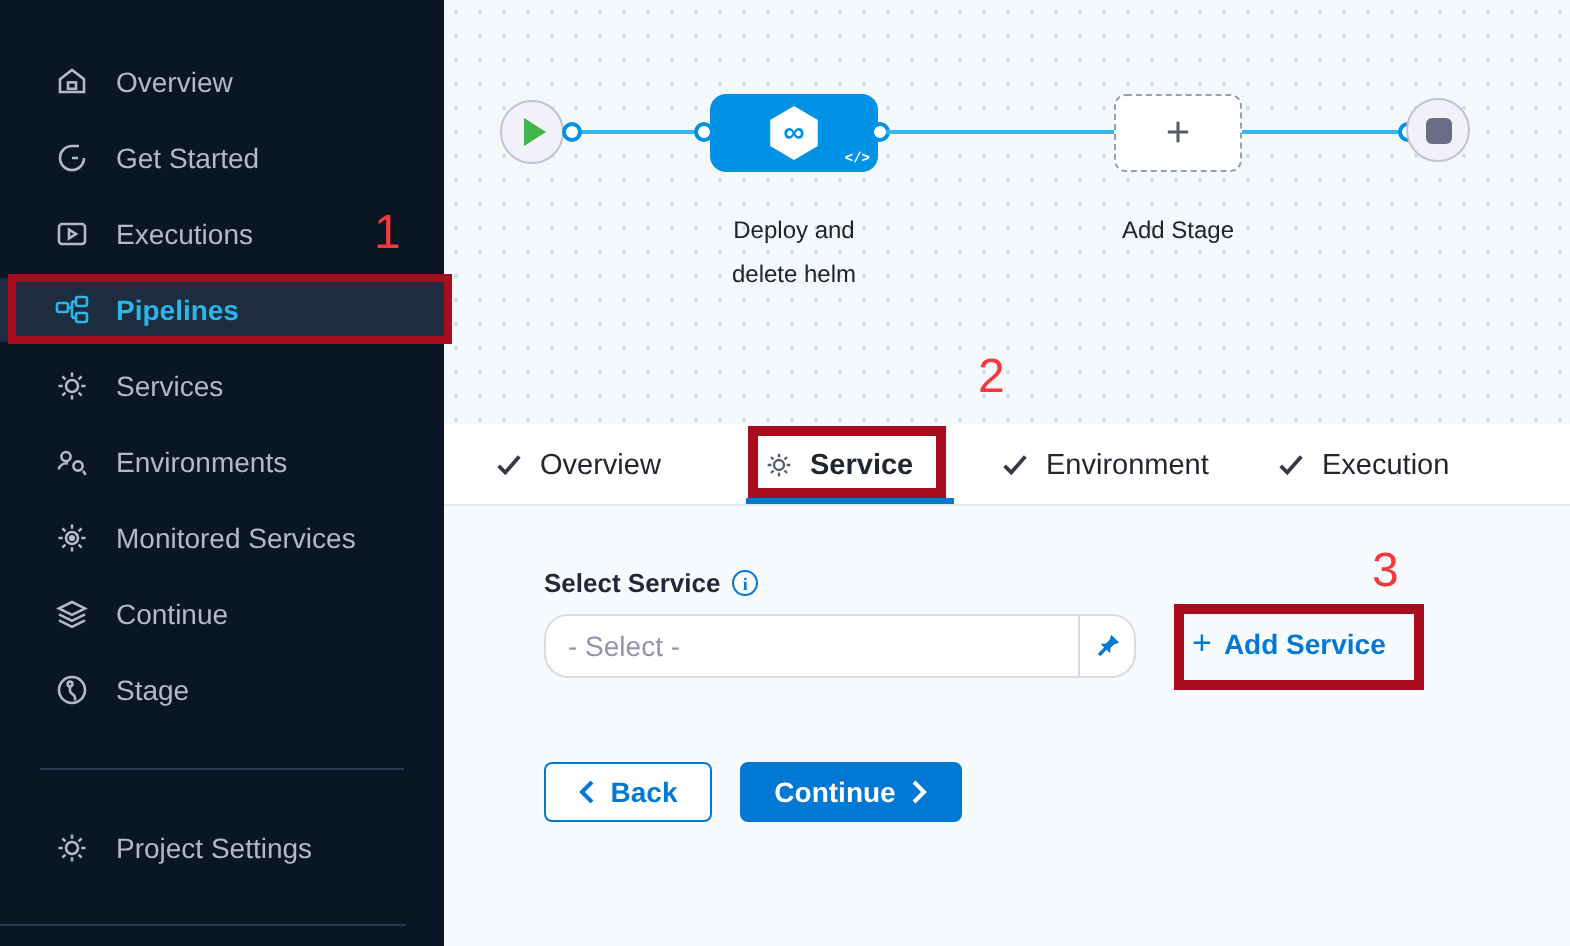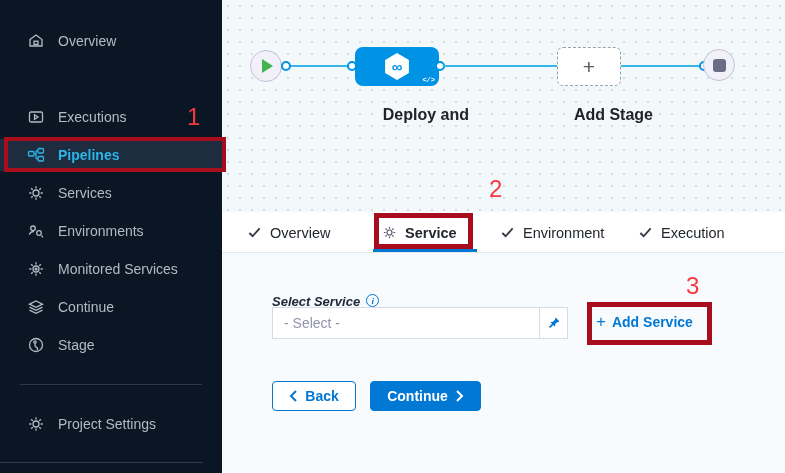--- a/index.html
+++ b/index.html
@@ -25,42 +25,42 @@
   .stage-node { position:absolute; left:133px; top:47px; width:84px; height:39px; border-radius:8px;
                 background:#0092e4; display:flex; align-items:center; justify-content:center; cursor:pointer; }
   .hexagon { width:27px; height:27px; background:#fff; display:flex; align-items:center; justify-content:center;
              clip-path:polygon(50% 0%, 94% 26%, 94% 74%, 50% 100%, 6% 74%, 6% 26%); }
   .hexagon span { color:#0092e4; font-size:15px; font-weight:bold; line-height:1; }
   .stage-code { position:absolute; right:4px; bottom:2px; color:#fff; font-size:7px; font-weight:bold;
                 font-family:"Liberation Mono","DejaVu Sans Mono",monospace; }
   .add-stage { position:absolute; left:335px; top:47px; width:64px; height:39px; background:#fff;
                border:1.6px dashed #99a0ab; border-radius:6px; display:flex; align-items:center;
                justify-content:center; color:#555b63; font-size:21px; font-weight:300; cursor:pointer; }
-  .node-label { position:absolute; text-align:right; font-size:16px; color:#22222c; line-height:22px;font-weight:bold; }
+  .node-label { position:absolute; text-align:center; font-size:12px; color:#22222c; line-height:22px; }
   .end-square { width:13px; height:13px; border-radius:3px; background:#6b6d85; }
   .play-tri { width:0; height:0; border-left:11px solid #42b54c; border-top:7px solid transparent;
               border-bottom:7px solid transparent; margin-left:3px; }
 
   
   .tabbar { position:absolute; left:222px; top:212px; width:563px; height:41px; background:#fff;
             border-bottom:1px solid #e3e8ec; }
   .tab { position:absolute; top:0; height:41px; display:flex; align-items:center; gap:8px;
          font-size:14.5px; color:#22272f; cursor:pointer; white-space:nowrap; }
   .tab.active { font-weight:bold; }
   .tab-underline { position:absolute; left:151px; bottom:0; width:104px; height:3px; background:#0278d5; }
 
   
   .formarea { position:absolute; left:222px; top:253px; width:563px; height:220px; background:#f7fbfd; }
-  .field-label { position:absolute; left:50px; top:41px; font-size:13px; font-weight:bold; color:#22283b;
-                 display:flex; gap:6px;font-style:italic; }
+  .field-label { position:absolute; left:50px; top:31px; font-size:13px; font-weight:bold; color:#22283b;
+                 display:flex; align-items:center; gap:6px; }
   .info-icon { width:13px; height:13px; border:1.2px solid #0278d5; border-radius:50%; color:#0278d5;
                font-size:9px; font-weight:bold; display:inline-flex; align-items:center; justify-content:center;
                font-family:"Liberation Serif","DejaVu Serif",serif; }
   .select-box { position:absolute; left:50px; top:54px; width:296px; height:32px; background:#fff;
-                border:1px solid #d9dae5; border-radius:0; display:flex; align-items:center; cursor:pointer; }
+                border:1px solid #d9dae5; border-radius:12px; display:flex; align-items:center; cursor:pointer; }
   .select-text { flex:1; padding-left:11px; font-size:14px; color:#9293ab; }
   .pin-seg { width:28px; height:100%; border-left:1px solid #d9dae5; display:flex; align-items:center;
              justify-content:center; cursor:pointer; }
   .add-service { position:absolute; left:374px; top:60px; display:flex; align-items:center; gap:6px;
                  color:#0278d5; font-size:14px; font-weight:bold; cursor:pointer; }
   .add-service .plus { font-size:17px; font-weight:normal; line-height:1; }
   .btn { position:absolute; top:128px; height:30px; border-radius:4px; display:flex; align-items:center;
          justify-content:center; gap:7px; font-size:14px; font-weight:bold; cursor:pointer; }
   .btn-back { left:50px; width:84px; background:#fff; border:1.5px solid #0278d5; color:#0278d5; }
   .btn-continue { left:148px; width:111px; background:#0278d5; border:1.5px solid #0278d5; color:#fff; }
@@ -77,20 +77,27 @@
   <nav class="sidebar">
 
     <div class="side-item" style="top:25px">
       <svg width="18" height="18" viewBox="0 0 18 18" fill="none" stroke="currentColor" stroke-width="1.3">
           <path d="M3 7.6 9 3l6 4.6V14H3z"></path>
           <rect x="7" y="9.2" width="4" height="3.2"></rect>
         </svg>
       <span>Overview</span>
     </div>
 
+    <div class="side-item" style="top:63px">
+      <svg width="18" height="18" viewBox="0 0 18 18" fill="none" stroke="currentColor" stroke-width="1.3">
+          <path d="M15 9A6 6 0 1 1 9 3"></path>
+          <path d="M9 3h3.5M9 9h3"></path>
+        </svg>
+      <span>Get Started</span>
+    </div>
 
     <div class="side-item" style="top:101px">
       <svg width="18" height="18" viewBox="0 0 18 18" fill="none" stroke="currentColor" stroke-width="1.3">
           <rect x="2.5" y="4" width="13" height="10" rx="1.5"></rect>
           <path d="M7.5 6.8 11 9l-3.5 2.2z"></path>
         </svg>
       <span>Executions</span>
     </div>
 
     <div class="side-item active" style="top:139px">
@@ -186,20 +193,21 @@
 
     <div class="edge" style="left:399px; top:65px; width:80px;"></div>
     <div class="port" style="left:477px; top:61px;"></div>
 
     <div class="node-circle" style="left:481px; top:49px; width:32px; height:32px;">
       <div class="end-square"></div>
     </div>
 
     <div class="node-label" style="left:103px; top:104px; width:144px;">
       <div>Deploy and</div>
+      <div>delete helm</div>
     </div>
     <div class="node-label" style="left:303px; top:104px; width:128px;">Add Stage</div>
   </div>
 
   <div class="tabbar">
     <div class="tab" style="left:25px">
       <svg width="15" height="15" viewBox="0 0 16 16" fill="none" stroke="#383946" stroke-width="2">
           <path d="M2.5 8.5 6 12l7.5-8.5"></path>
         </svg>
       <span>Overview</span>

